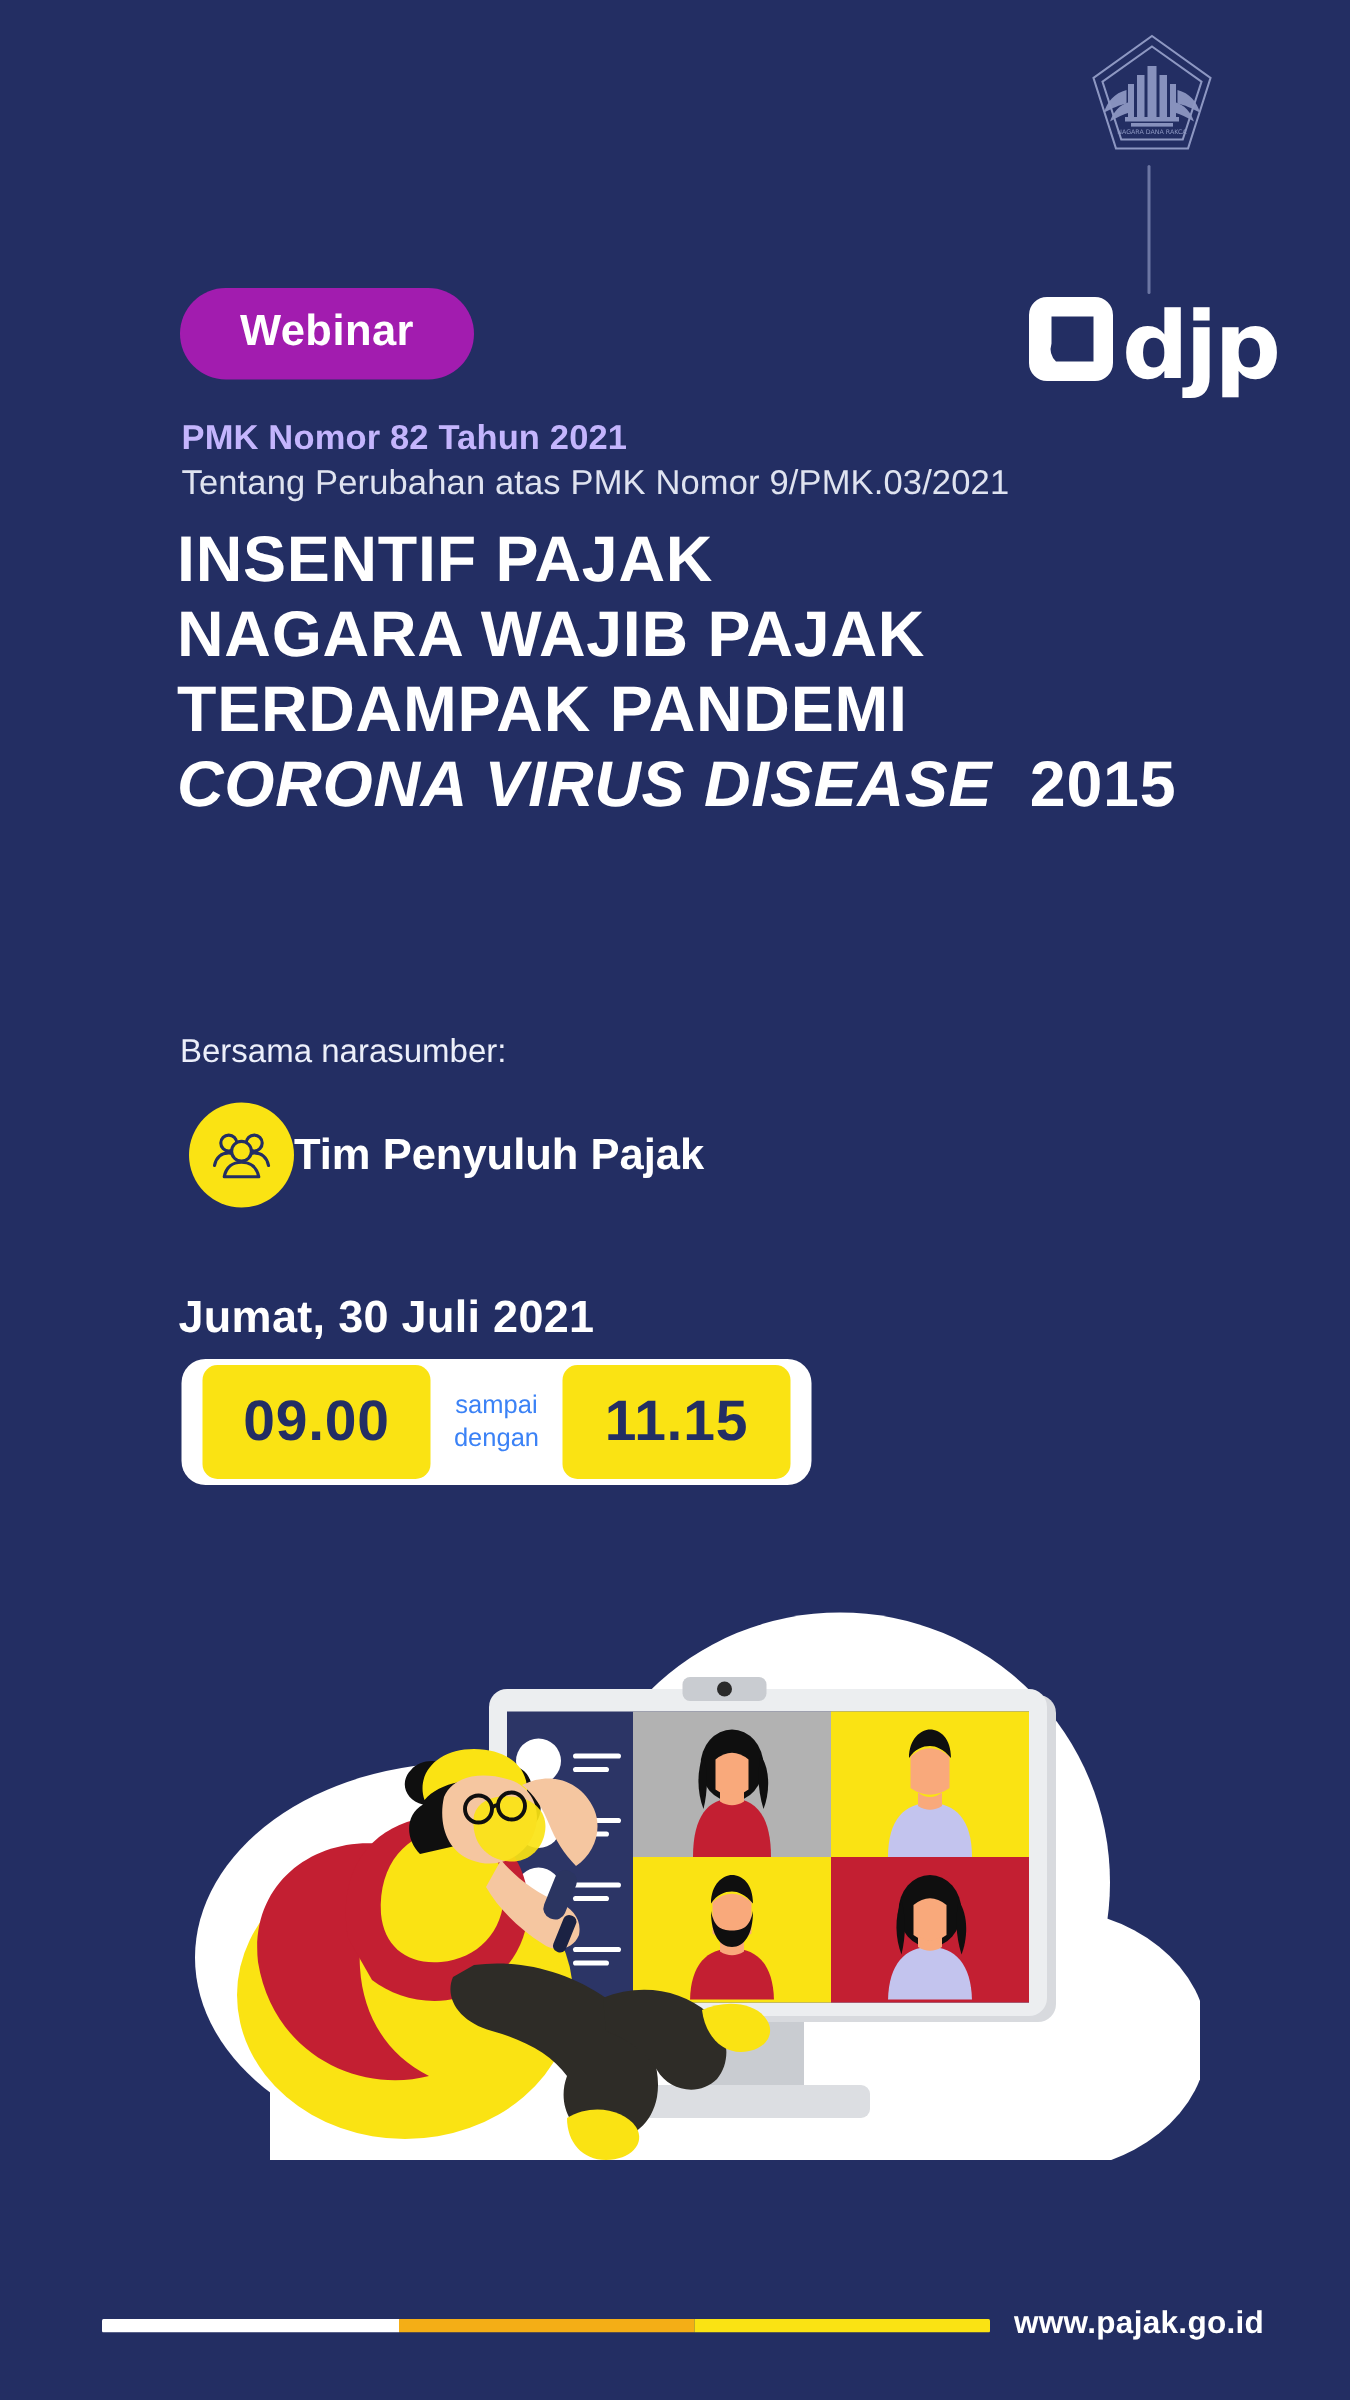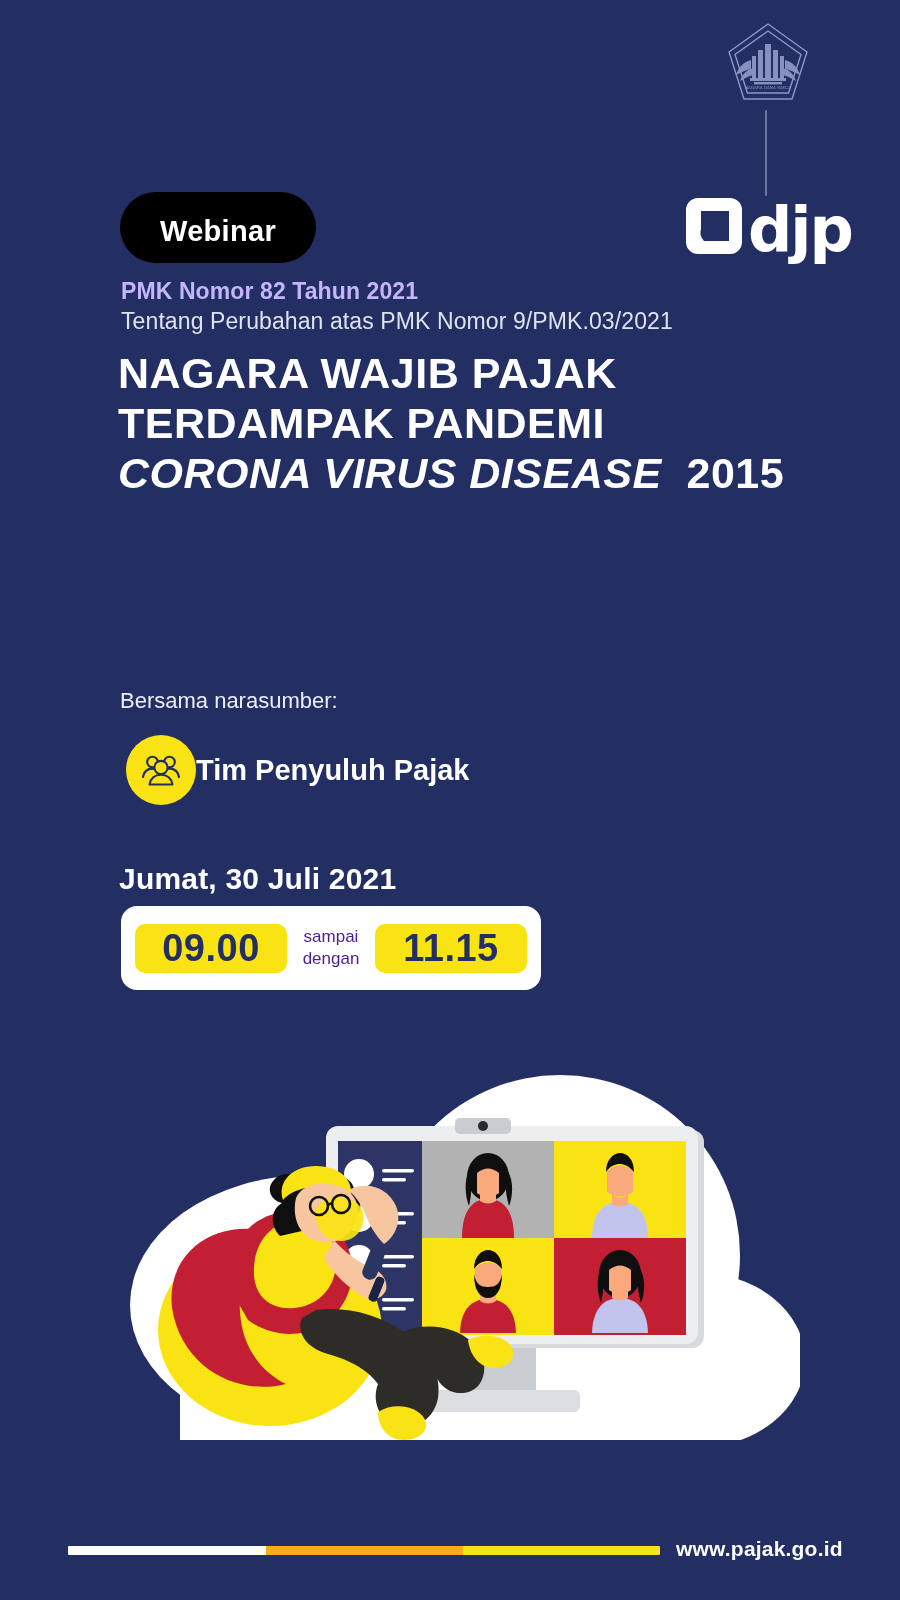--- a/index.html
+++ b/index.html
@@ -17,23 +17,23 @@
   .kemenkeu-logo{width:86px;height:90px;display:block;}
   .logo-divider{width:2px;height:86px;background:#6c76a3;margin:0 26px 0 22px;border-radius:1px;}
   .djp-logo{display:flex;align-items:center;gap:4px;}
   .djp-mark{width:60px;height:60px;}
   .djp-word{font-size:62px;line-height:56px;font-weight:700;color:#ffffff;
     letter-spacing:-2px;font-family:"DejaVu Sans", sans-serif;position:relative;top:2px;}
 
   
   .badge{
     position:absolute;left:120px;top:192px;
-    background:#000000;color:#fff;
+    background:#a21caf;color:#fff;
     border-radius:40px;
-    padding:23px 40px 15px 40px;
+    padding:13px 40px 15px 40px;
     font-size:29px;font-weight:700;letter-spacing:0.3px;
     display:inline-block;
   }
 
   
   .pmk-line{position:absolute;left:121px;top:278px;font-size:23px;font-weight:700;color:#c4b5fd;letter-spacing:0.1px;}
   .pmk-sub{position:absolute;left:121px;top:308px;font-size:23px;font-weight:400;color:#dfe3f0;letter-spacing:0.1px;}
 
   .title{position:absolute;left:118px;top:348px;width:740px;}
   .title-line{
@@ -54,27 +54,27 @@
   .date-text{position:absolute;left:119px;top:862px;font-size:30px;font-weight:700;color:#fff;letter-spacing:0.2px;}
   .time-card{
     position:absolute;left:121px;top:906px;
     width:420px;height:84px;
     background:#ffffff;border-radius:16px;
     display:flex;align-items:center;justify-content:space-between;
     padding:0 14px;box-sizing:border-box;
   }
   .time-chip{
     background:#FAE313;border-radius:10px;
-    width:152px;height:49px;
+    width:152px;height:76px;
     display:flex;align-items:center;justify-content:center;
     font-size:38px;font-weight:700;color:#232E63;letter-spacing:0.5px;
   }
   .time-sep{
     display:flex;flex-direction:column;align-items:center;justify-content:center;
-    font-size:17px;line-height:22px;font-weight:400;color:#4c1d95;
+    font-size:17px;line-height:22px;font-weight:400;color:#3b82f6;
   }
 
   
   .illustration{position:absolute;left:120px;top:1040px;width:680px;height:400px;}
 
   
   .join-bar{
     position:absolute;left:146px;top:1424px;
     width:608px;height:46px;
     background:#ffffff;border-radius:23px;
@@ -133,20 +133,21 @@
       <span class="djp-word">djp</span>
     </div>
   </div>
 
   <div class="badge">Webinar</div>
 
   <div class="pmk-line">PMK Nomor 82 Tahun 2021</div>
   <div class="pmk-sub">Tentang Perubahan atas PMK Nomor 9/PMK.03/2021</div>
 
   <div class="title">
+    <div class="title-line">INSENTIF PAJAK</div>
     <div class="title-line">NAGARA WAJIB PAJAK</div>
     <div class="title-line">TERDAMPAK PANDEMI</div>
     <div class="title-line italic">
       <span>CORONA VIRUS DISEASE</span><span class="plain">&nbsp; </span><span class="plain">2015</span>
     </div>
   </div>
 
   <div class="bersama">Bersama narasumber:</div>
   <div class="speaker-row">
     <div class="speaker-icon">

